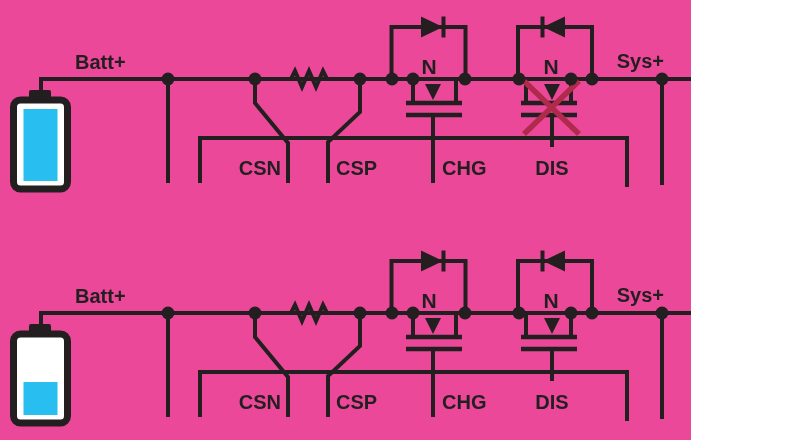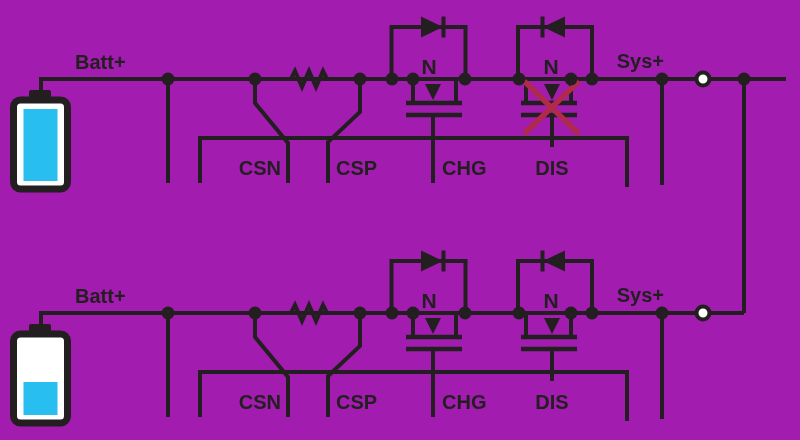--- a/index.html
+++ b/index.html
@@ -1,16 +1,16 @@
 <!DOCTYPE html>
 <html style="--wire: #231F20; --battery_fill: #29BEF0; --fault_x: #B02A4C;"><head>
 <meta charset="utf-8">
 <style>
   html,body{margin:0;padding:0;background:#ffffff;}
-  .stage{position:relative;width:800px;height:440px;background:#a21caf;overflow:hidden;}
+  .stage{position:relative;width:691px;height:440px;background:#ec4899;overflow:hidden;}
   svg{display:block;}
   svg text{
     font-family:"Liberation Sans","DejaVu Sans",sans-serif;
     font-weight:bold;
     fill:var(--wire,#231F20);
   }
   .lbl{font-size:20px;}
   .nlbl{font-size:21px;}
   .w{stroke:var(--wire,#231F20);stroke-width:4;fill:none;}
   .w45{stroke:var(--wire,#231F20);stroke-width:4.5;fill:none;}

